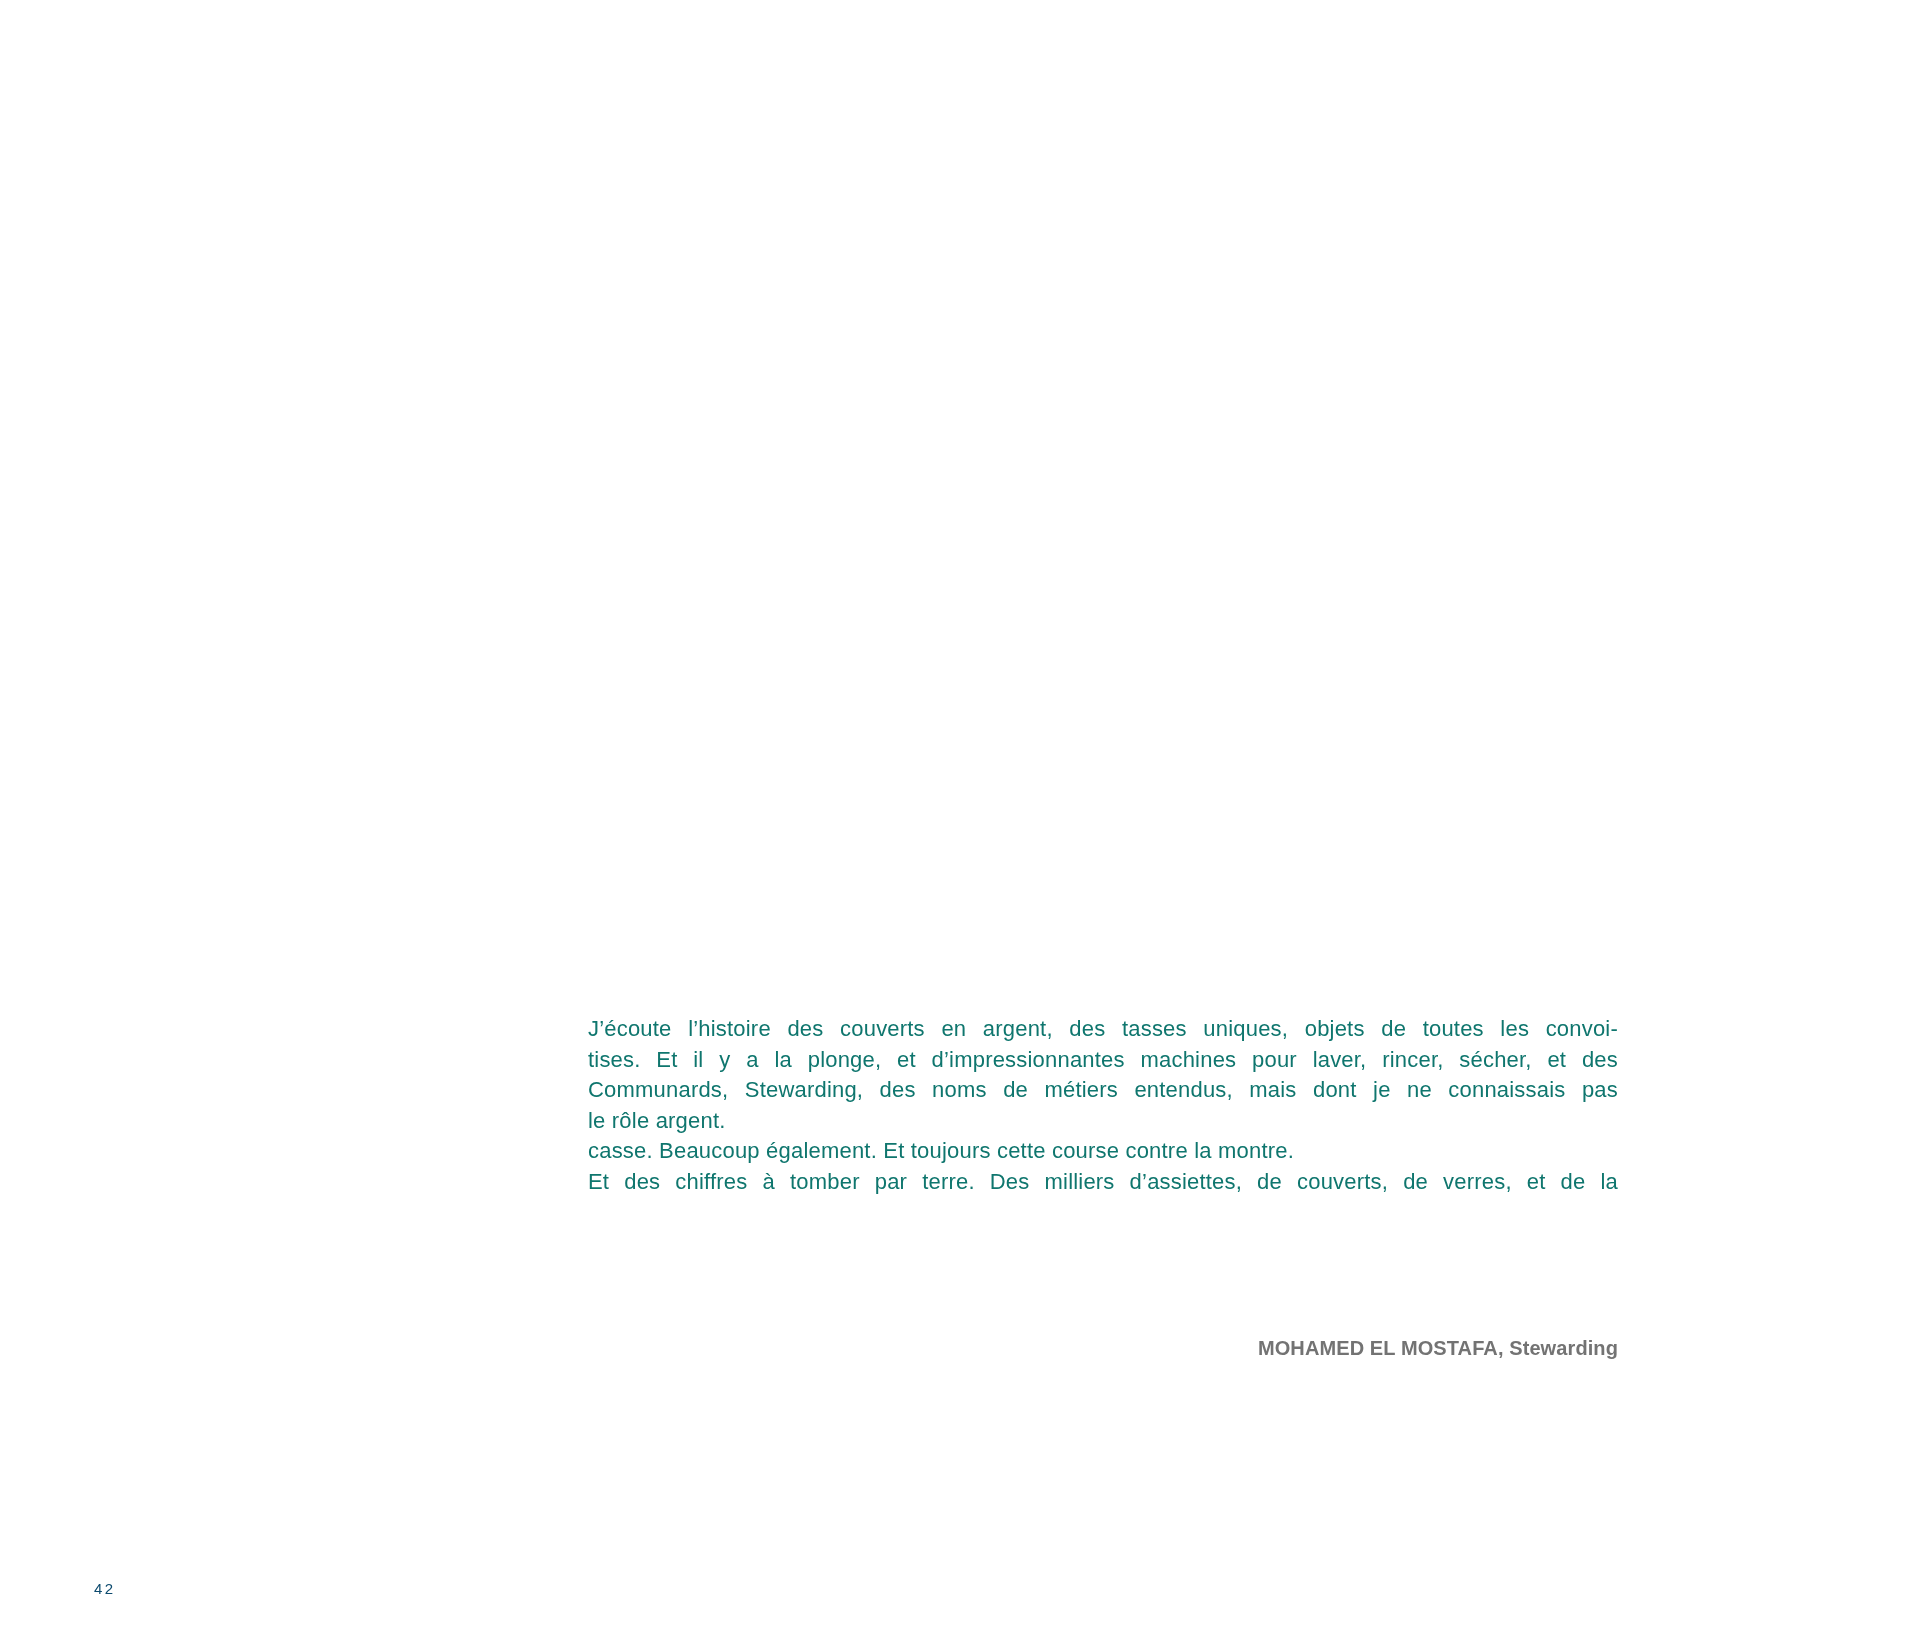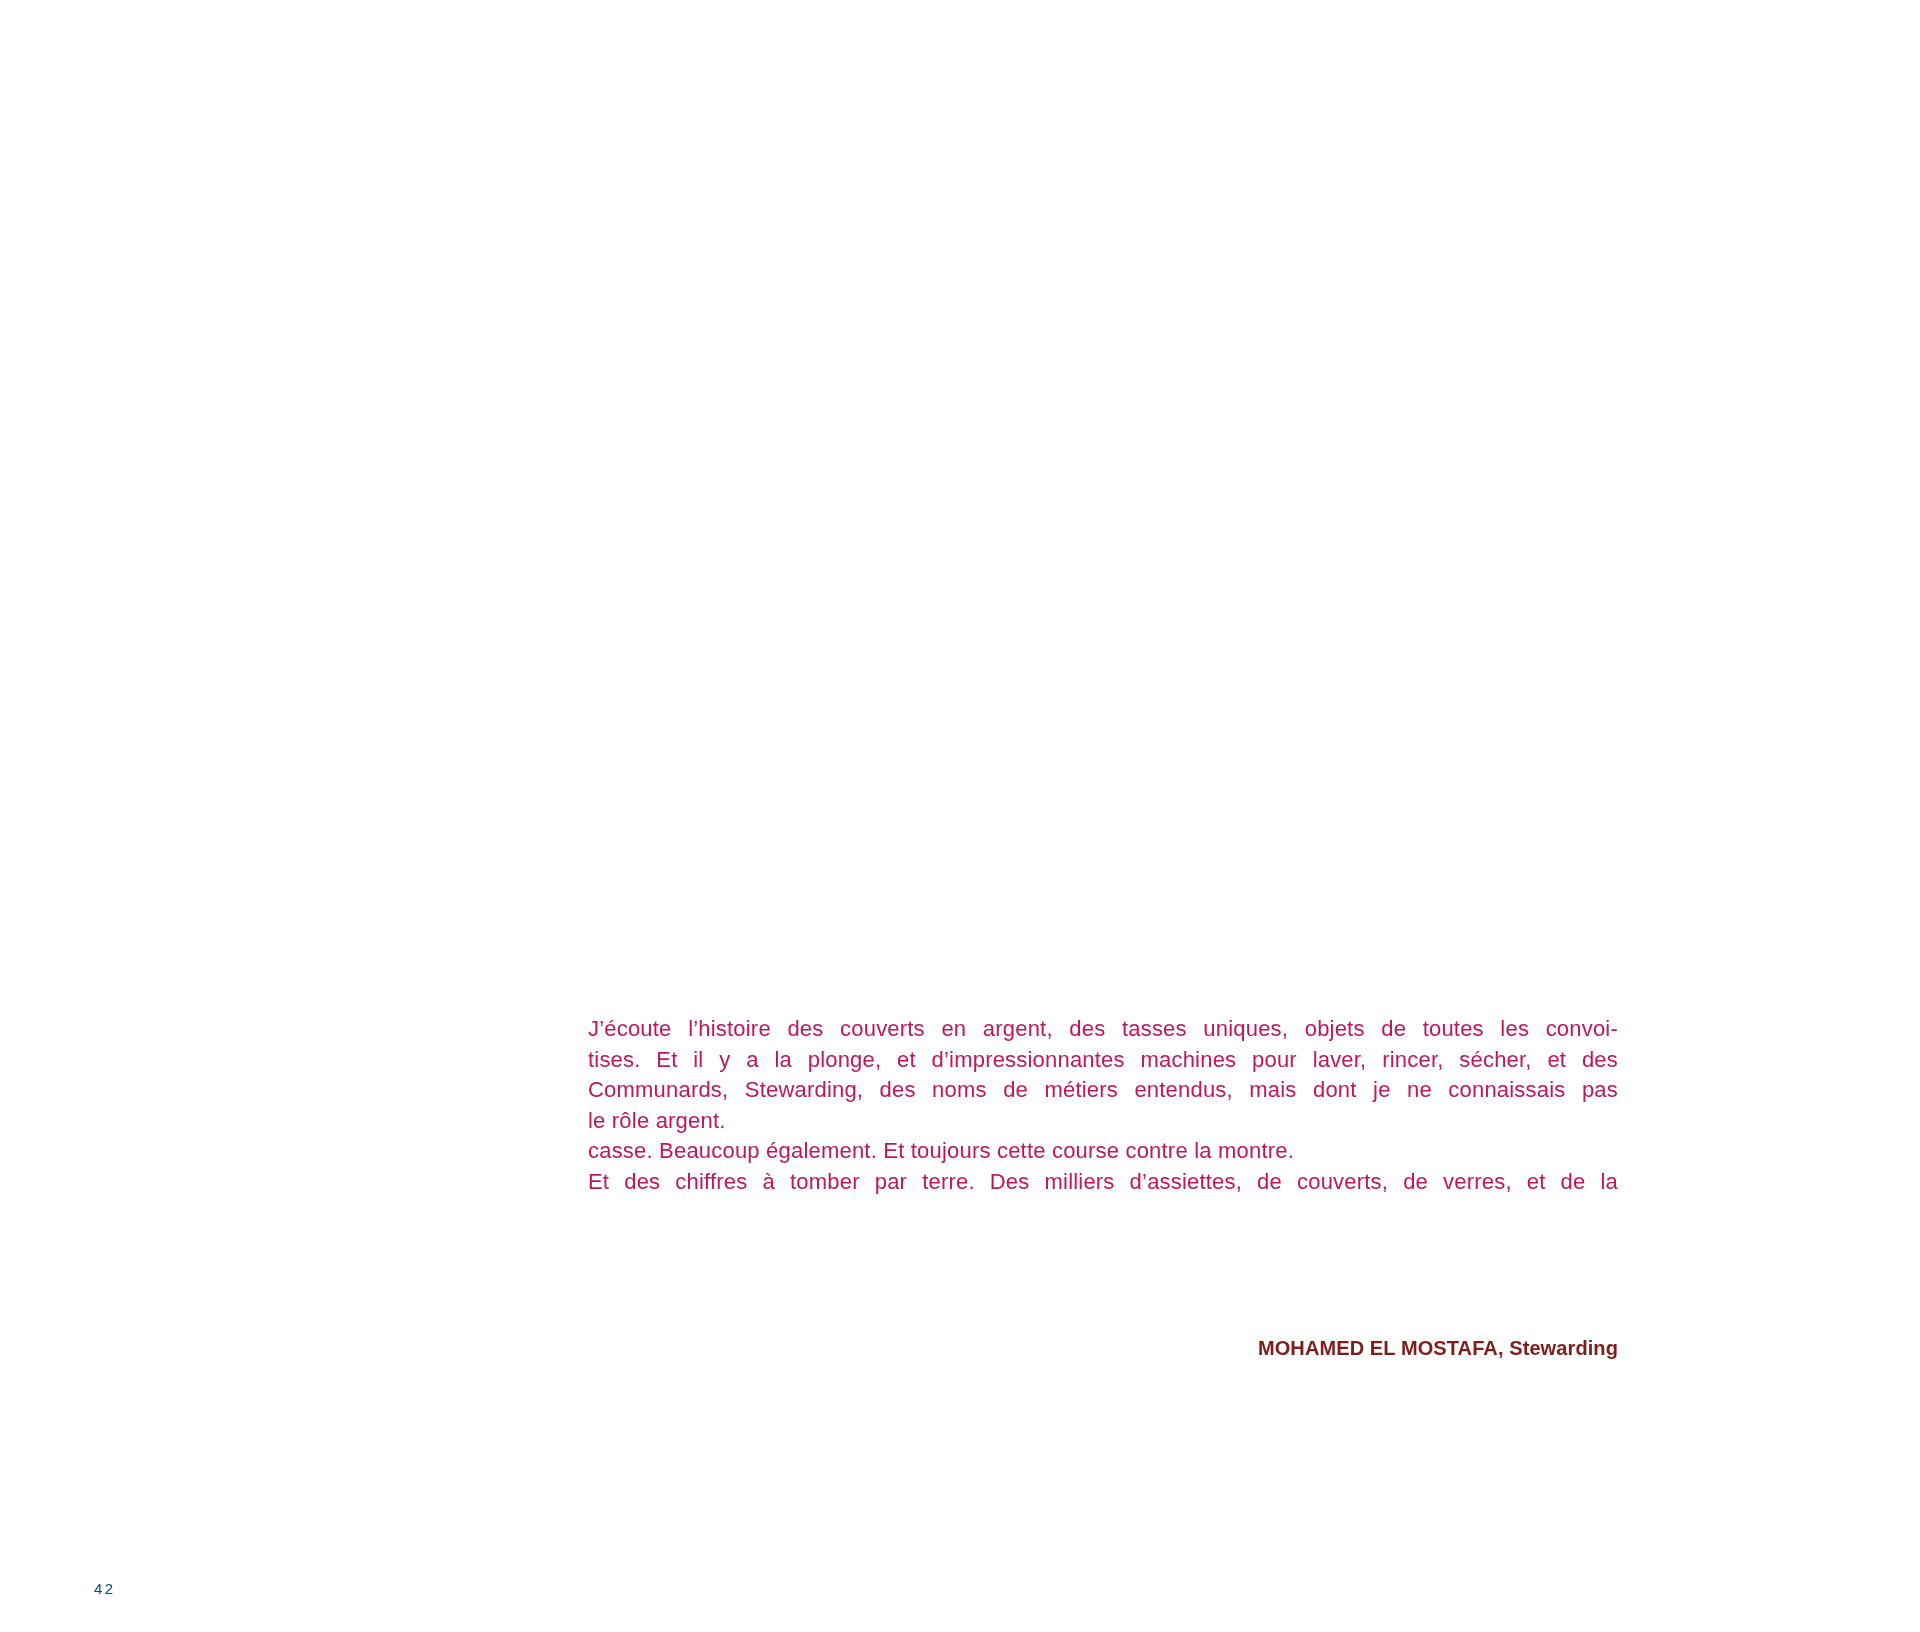--- a/index.html
+++ b/index.html
@@ -15,40 +15,40 @@
     overflow: hidden;
     font-family: "Liberation Sans", sans-serif;
   }
   .quote-block {
     position: absolute;
     left: 588px;
     top: 1014px;
     width: 1030px;
     font-size: 22px;
     line-height: 30.5px;
-    color: #be185d;
+    color: #0f766e;
     letter-spacing: 0.2px;
   }
   .quote-line {
     width: 100%;
   }
   .quote-line.justify {
     text-align: justify;
     text-align-last: justify;
   }
   .quote-line.left {
     text-align: left;
   }
   .attribution {
     position: absolute;
     right: 302px;
     top: 1337px;
     font-size: 20px;
     font-weight: bold;
-    color: #7f1d1d;
+    color: #737373;
     letter-spacing: 0.1px;
     text-align: right;
   }
   .page-number {
     position: absolute;
     left: 94px;
     top: 1580px;
     font-size: 15px;
     color: #0c4a6e;
     letter-spacing: 2.5px;

